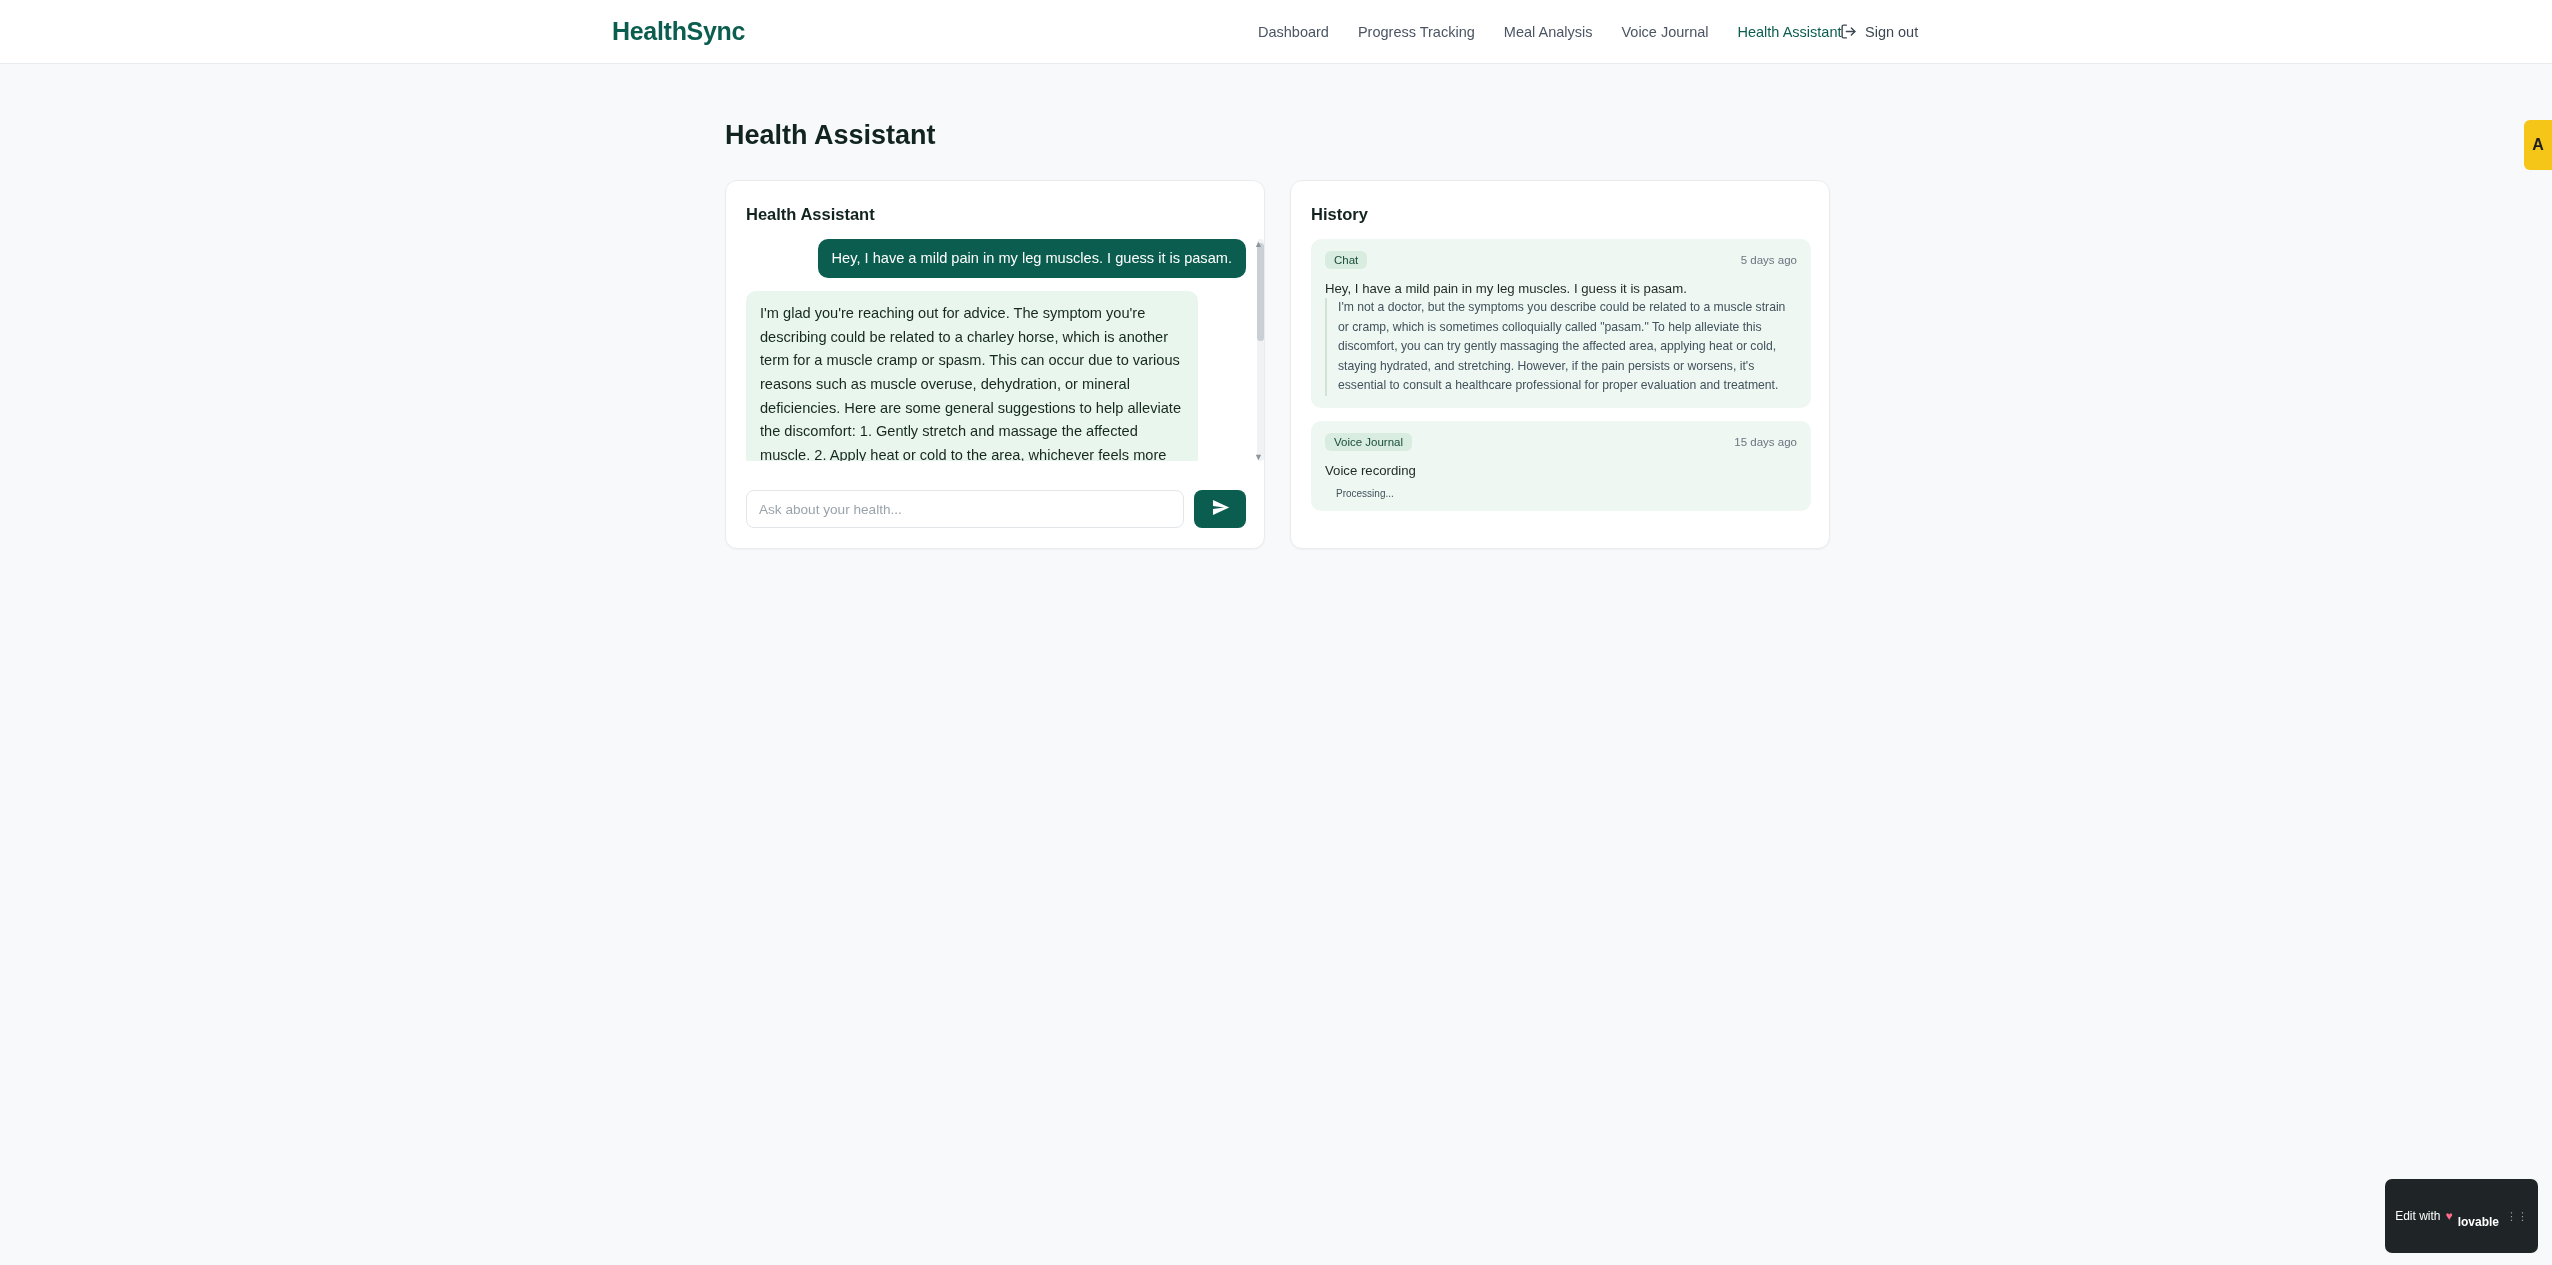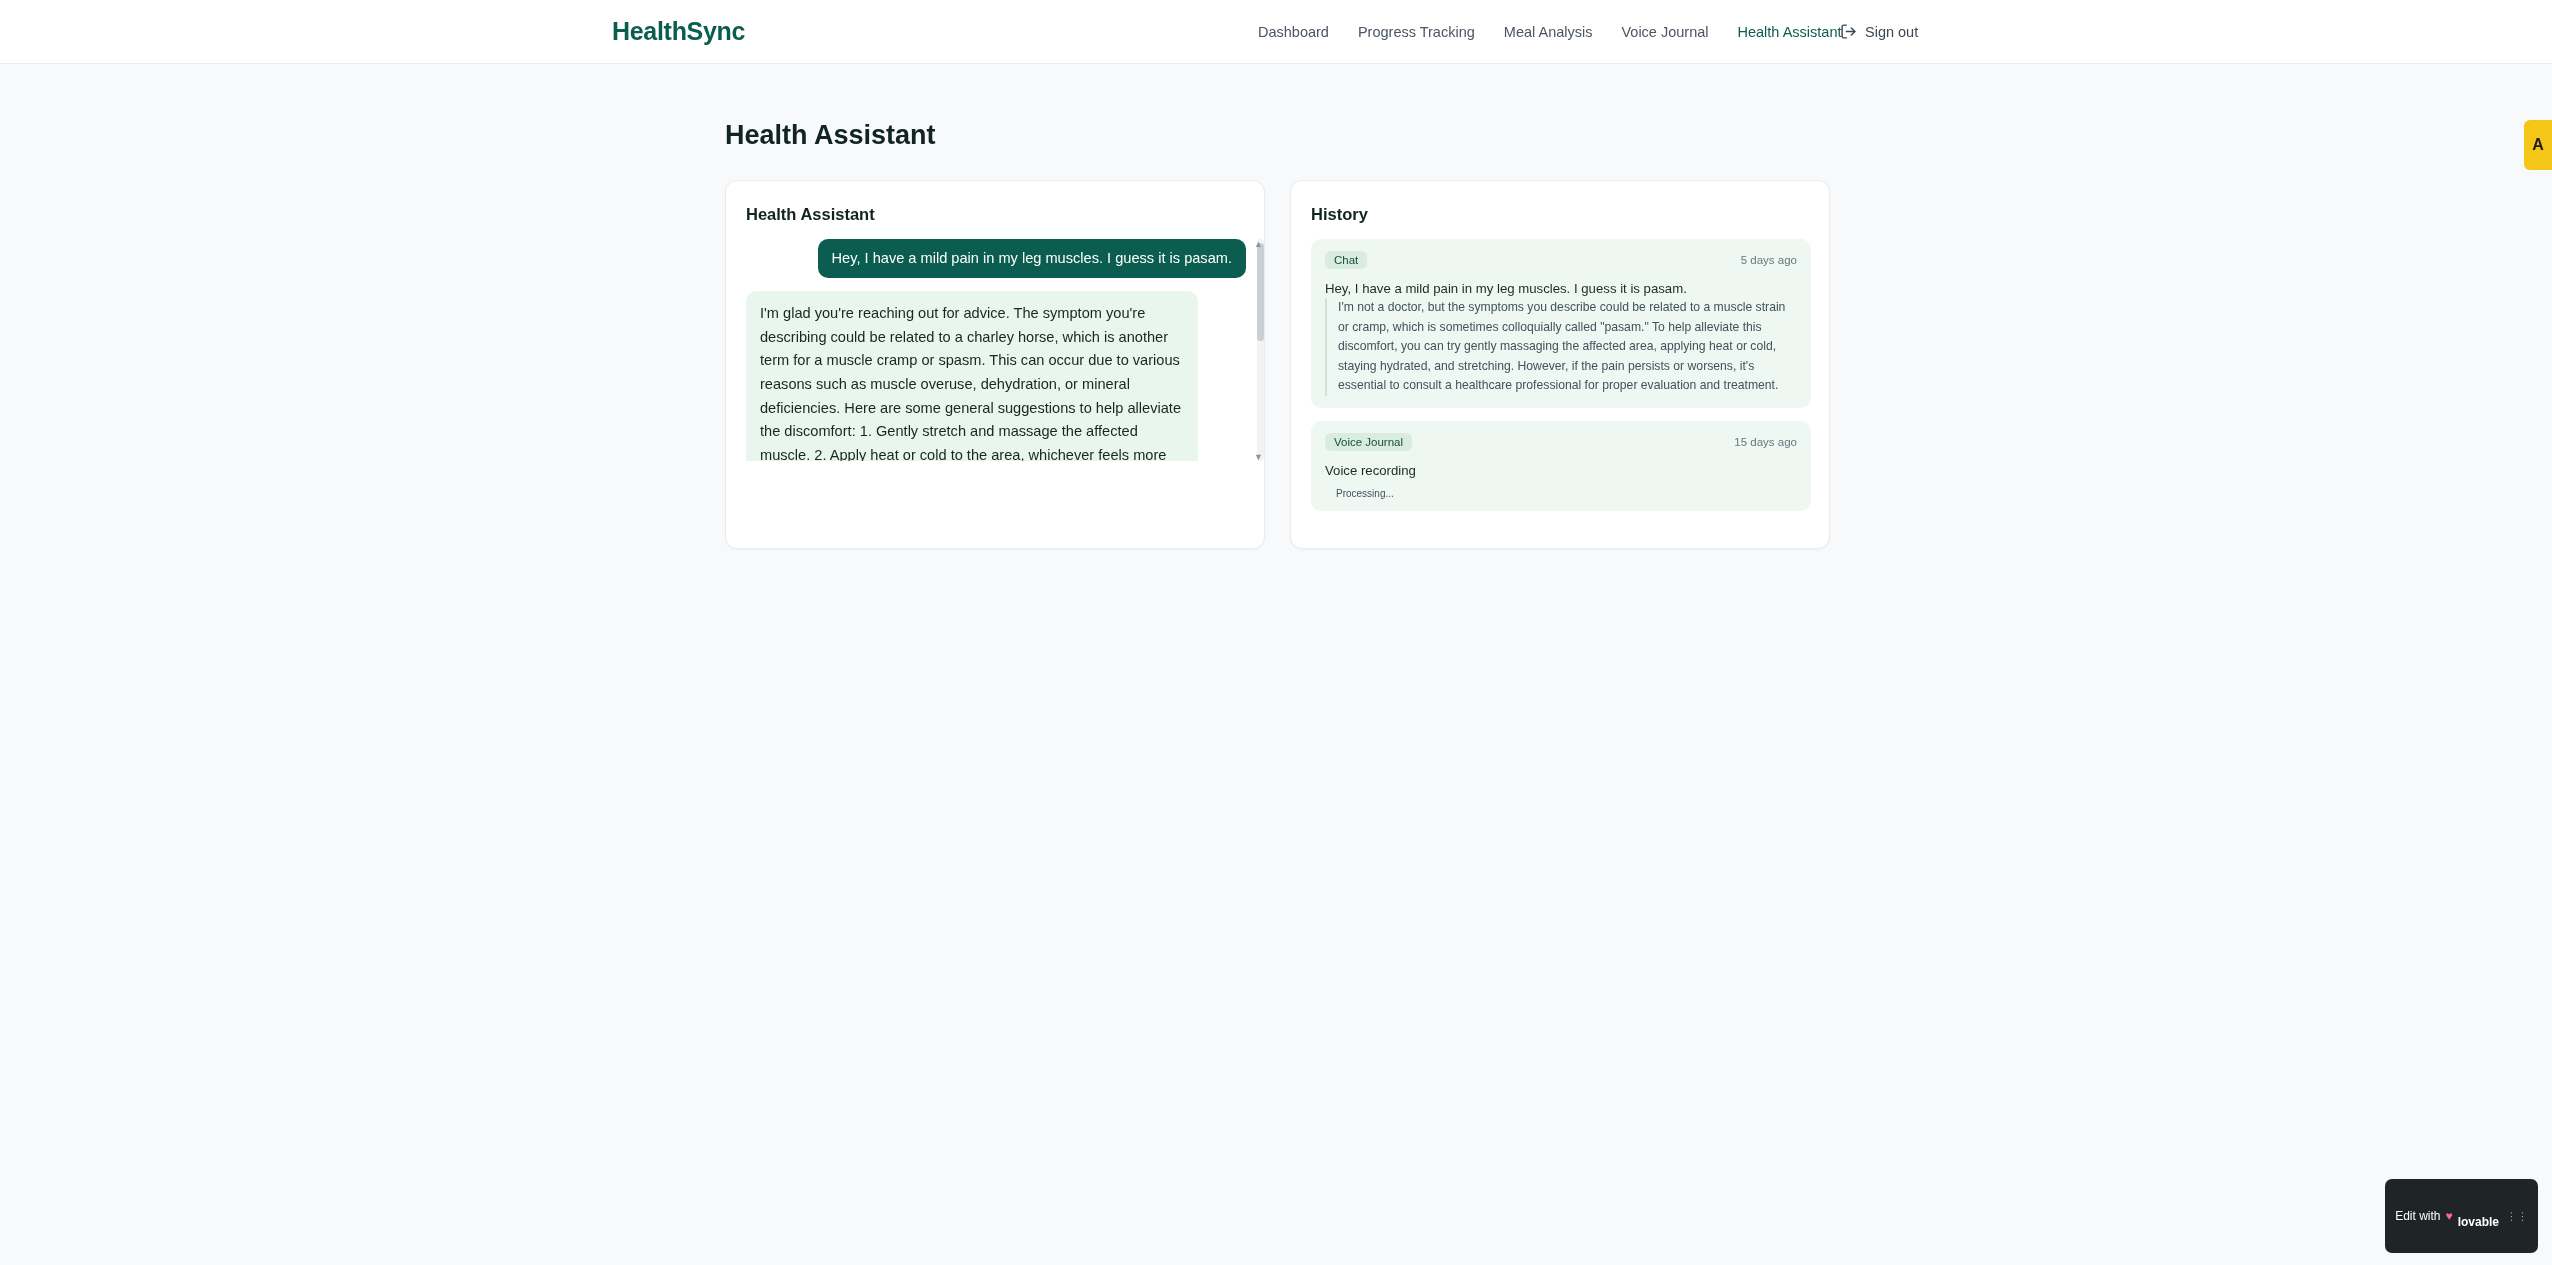--- a/index.html
+++ b/index.html
@@ -291,20 +291,30 @@
       <div class="bubble-row-bot">
         <div class="bubble-bot">I'm glad you're reaching out for advice. The symptom you're describing could be related to a charley horse, which is another term for a muscle cramp or spasm. This can occur due to various reasons such as muscle overuse, dehydration, or mineral deficiencies. Here are some general suggestions to help alleviate the discomfort: 1. Gently stretch and massage the affected muscle. 2. Apply heat or cold to the area, whichever feels more comfortable for you (a warm compress or an ice pack). 3. Stay hydrated by drinking plenty of water. 4. Consider taking a magnesium or potassium supplement if you suspect a mineral deficiency (always consult a healthcare professional before starting any new</div>
       </div>
     </div>
 
     <div class="chat-track"></div>
     <div class="chat-thumb"></div>
     <div class="chat-arrow" style="top:59px">▲</div>
     <div class="chat-arrow" style="top:272px">▼</div>
 
+    <div class="composer">
+      <input type="text" placeholder="Ask about your health..." style="">
+      <button class="send-btn">
+        <span>
+          <svg width="19" height="19" viewBox="0 0 24 24" fill="#ffffff">
+            <path d="M2.5 21.5 23 12 2.5 2.5 2.5 10l14 2-14 2z"></path>
+          </svg>
+        </span>
+      </button>
+    </div>
   </div>
 
   <div class="card" id="history-card">
     <div class="card-title">History</div>
 
     <div class="history-list">
 
       <div class="history-item">
         <div class="hi-head">
           <span class="hi-badge">Chat</span>

